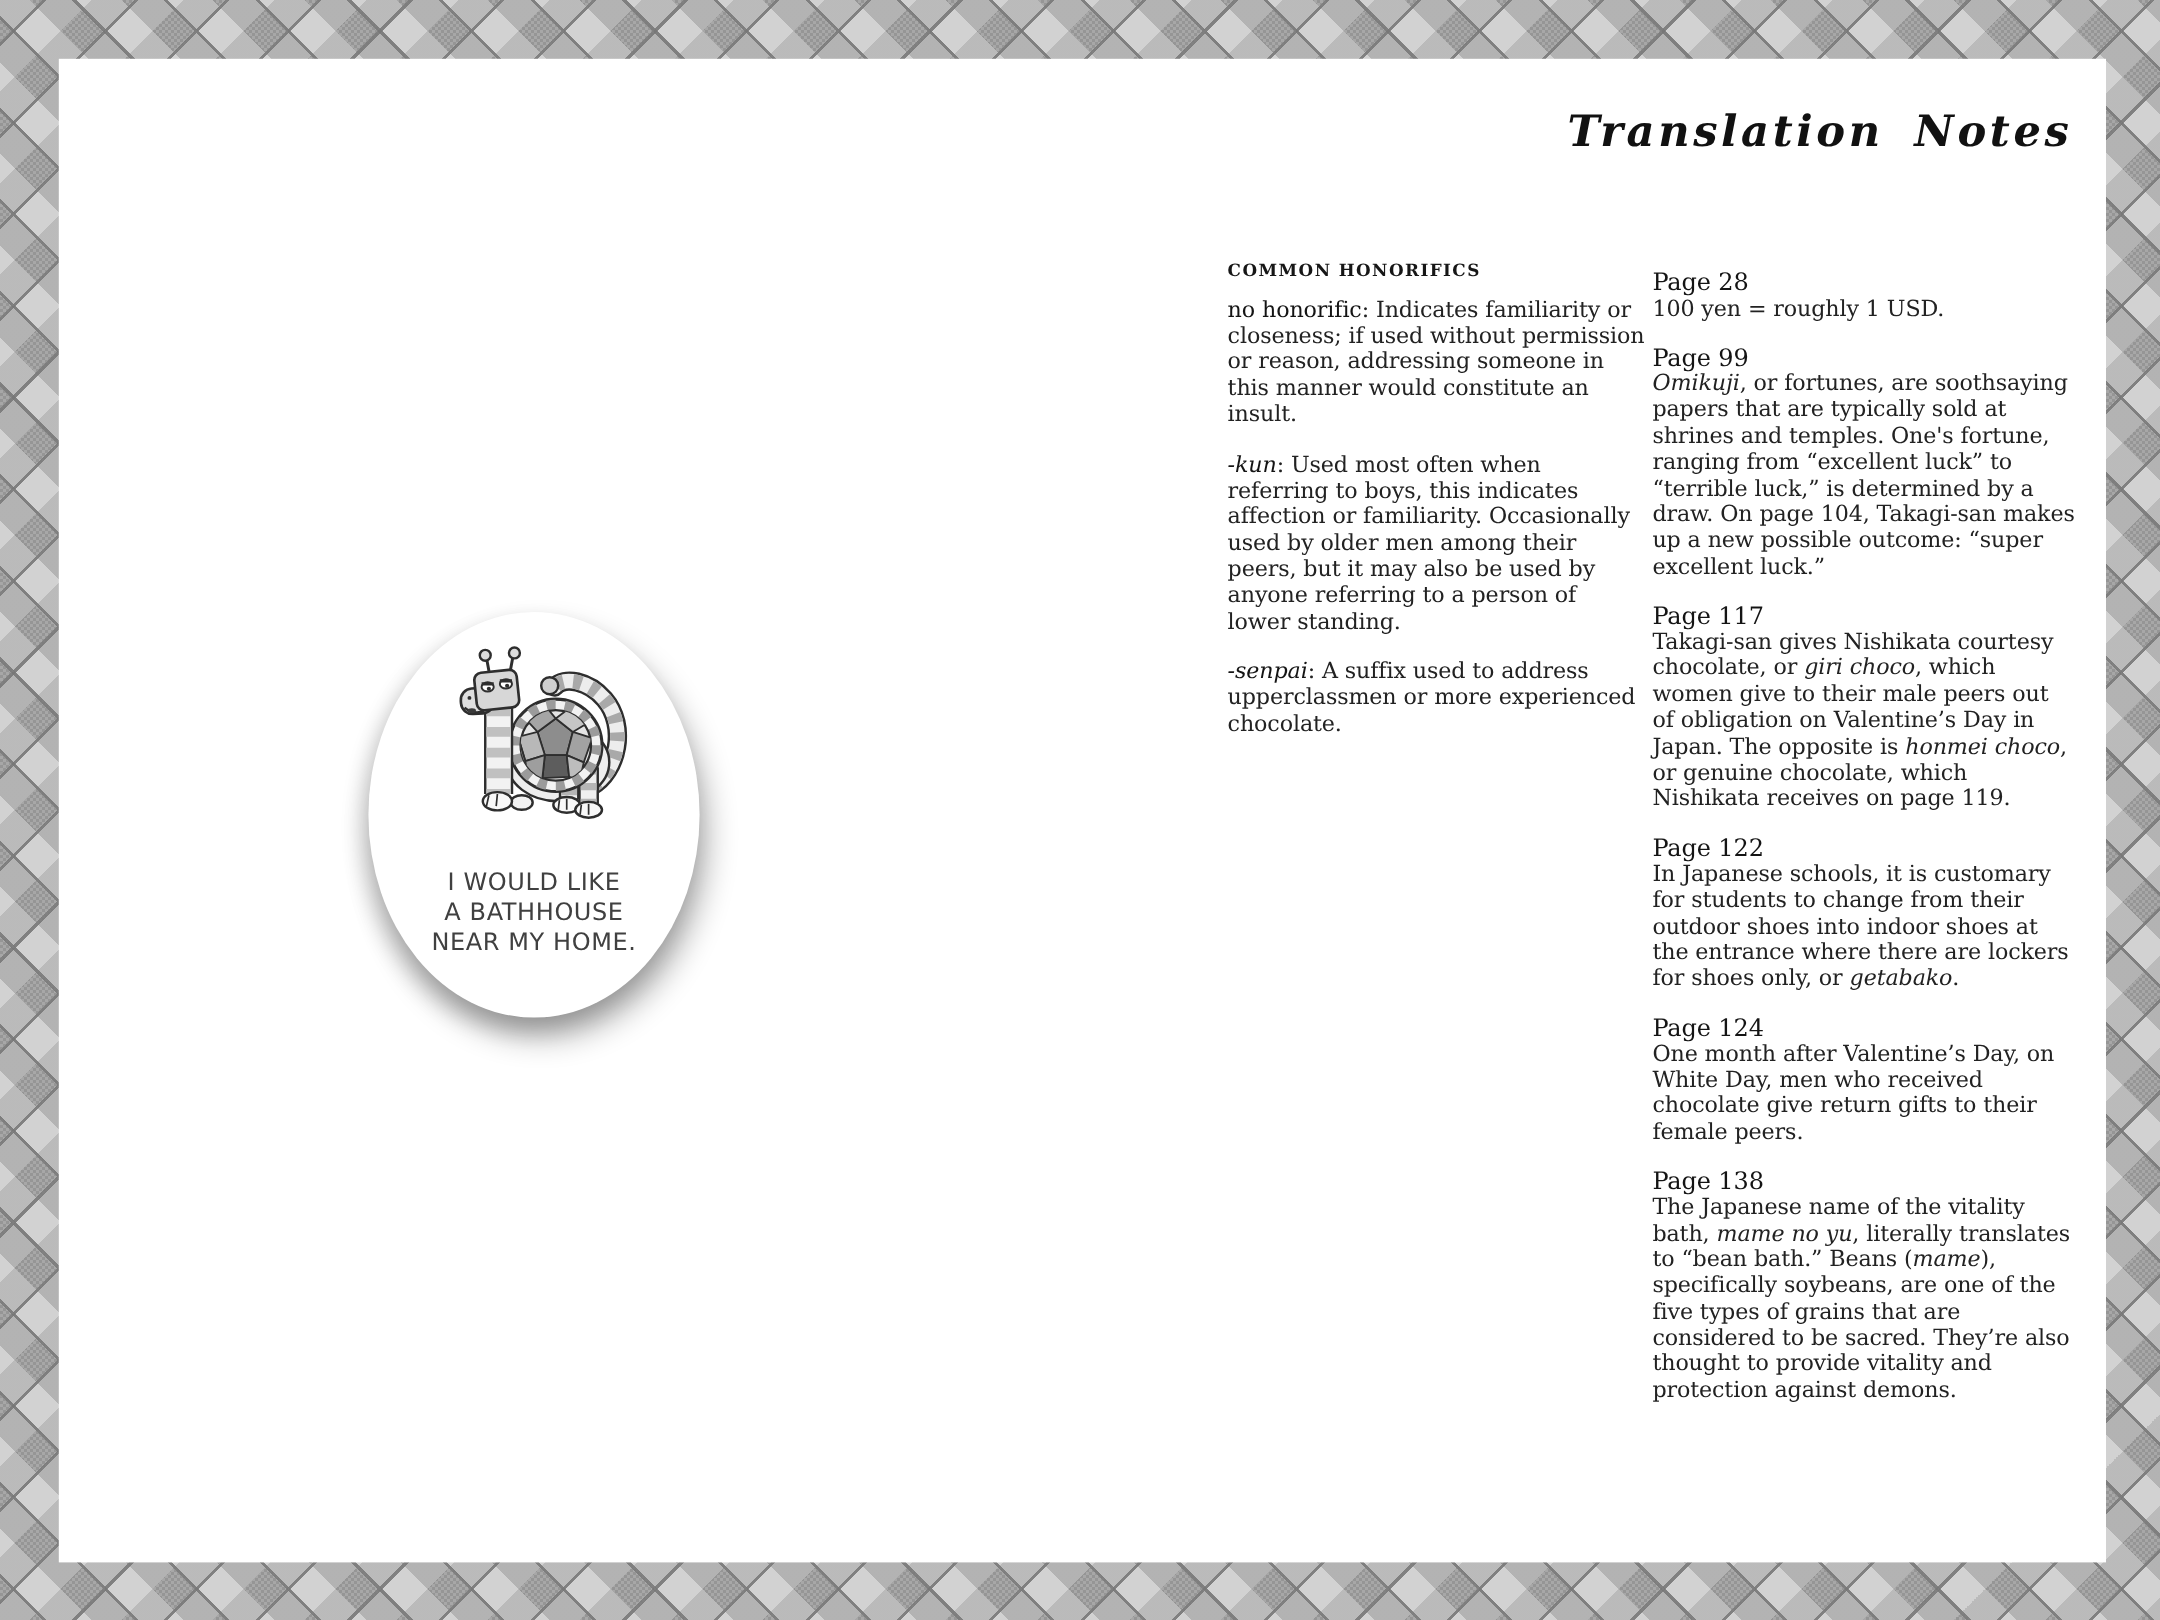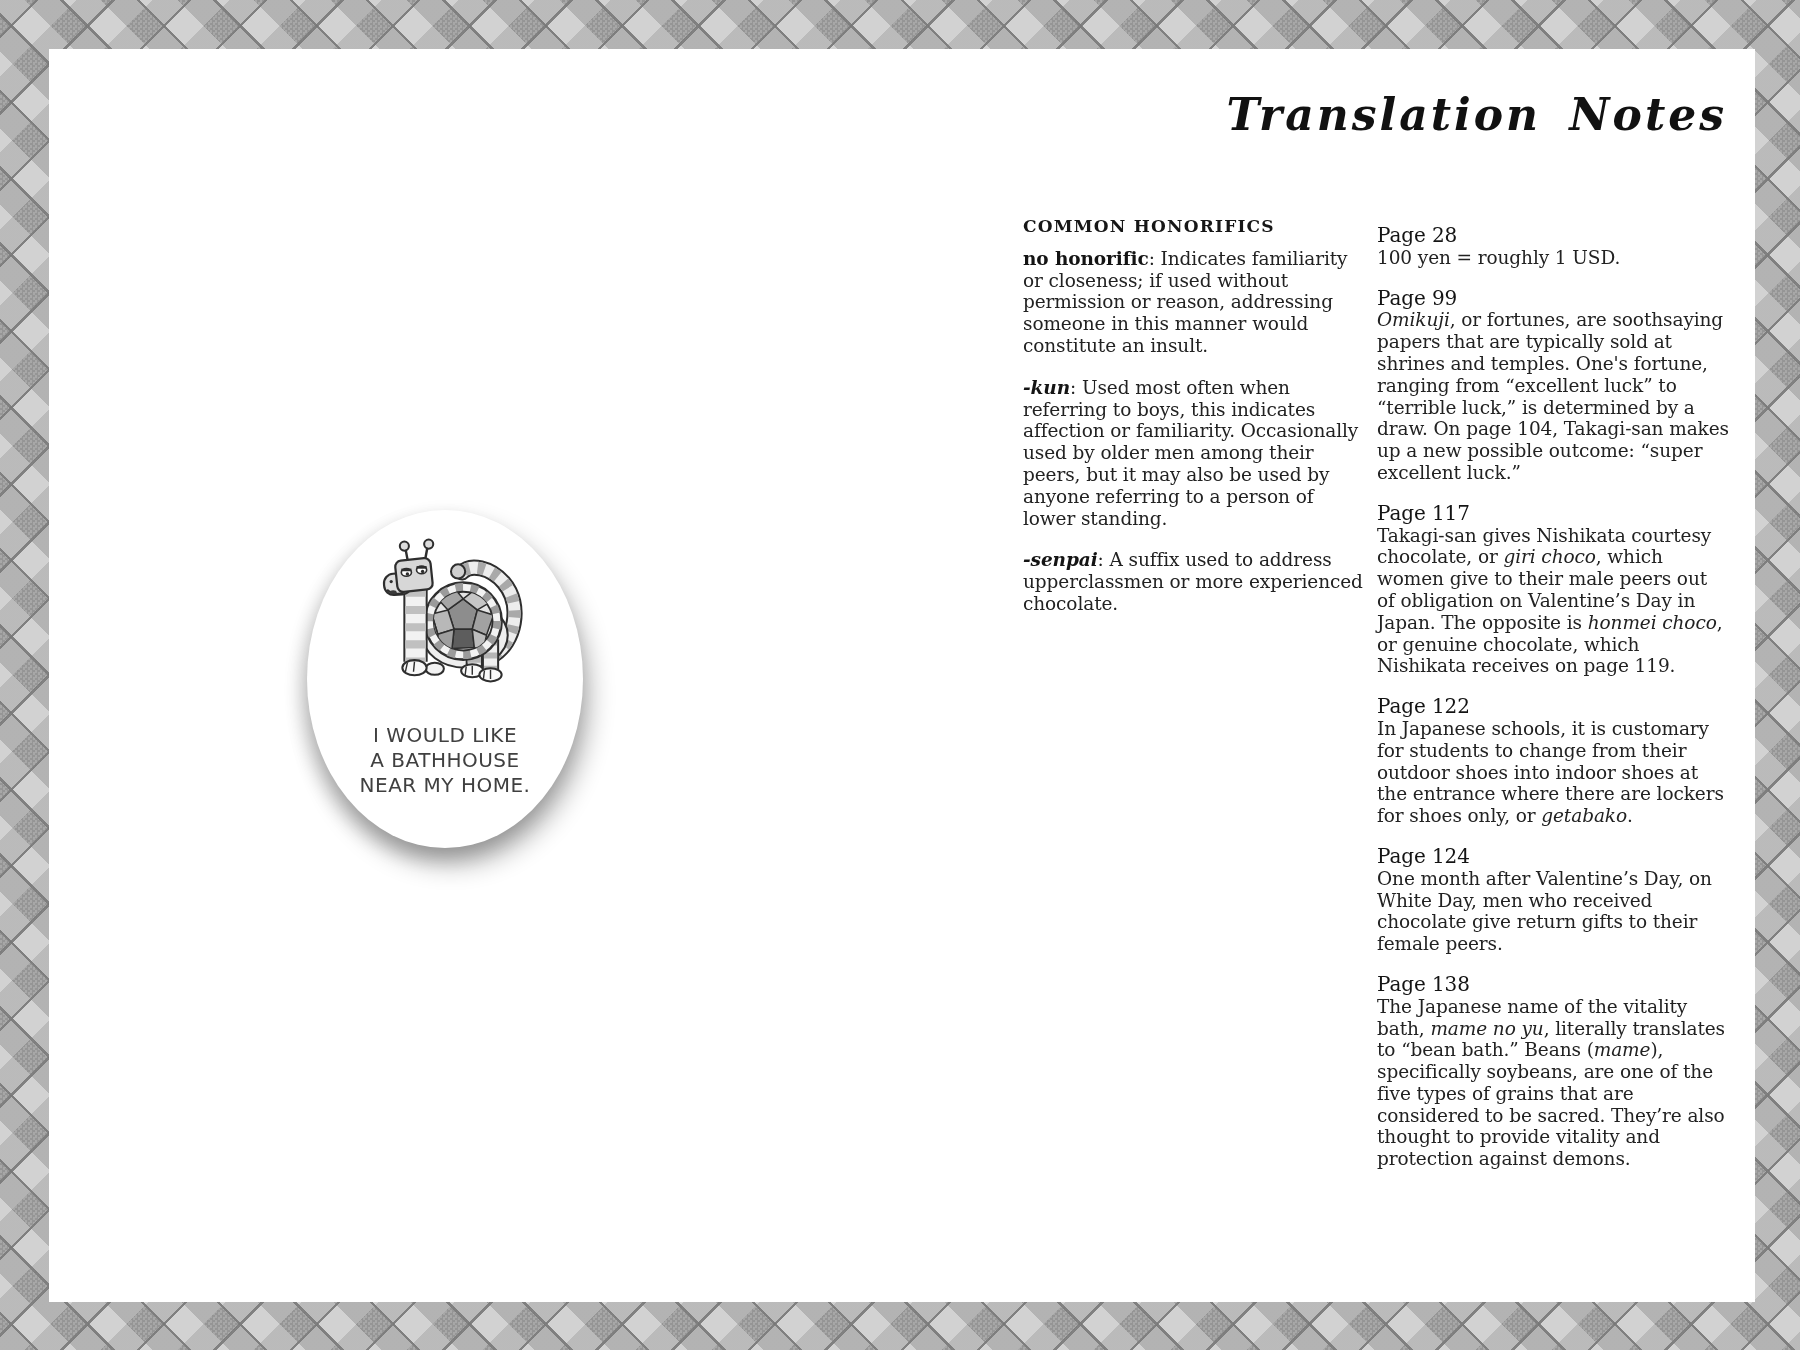--- a/index.html
+++ b/index.html
@@ -30,33 +30,33 @@
     -webkit-mask-composite:source-in;
     mask-composite:intersect;
   }
   
   .page{
     position:absolute;left:49px;top:49px;width:1706px;height:1253px;
     background:#ffffff;color:#1f1f1f;
   }
   .page-title{
     position:absolute;top:40px;right:28px;
-    font-size:44px;font-weight:bold;font-style:italic;
+    font-size:36px;font-weight:bold;font-style:italic;
     letter-spacing:3px;word-spacing:10px;color:#111;
     white-space:nowrap;
   }
   
   .col{position:absolute;font-size:18.5px;line-height:21.8px;letter-spacing:-0.1px;color:#222;}
   .col-honorifics{left:974px;top:167px;width:348px;}
   .col-notes{left:1328px;top:176px;width:352px;}
   .hon-heading{
-    font-size:17px;font-weight:bold;letter-spacing:1.2px;margin:0 0 10px 0;color:#161616;
+    font-size:14px;font-weight:bold;letter-spacing:1.2px;margin:0 0 10px 0;color:#161616;
   }
   .entry{margin:0 0 20px 0;}
-  .entry b.term{font-weight:bold;color:#141414;}
+  .entry b.term{font-weight:normal;color:#141414;}
   .entry b.term.it{font-style:italic;}
   .note{margin:0 0 19px 0;}
   .note h3{font-size:20px;font-weight:normal;margin:0;line-height:21.8px;color:#141414;}
   .note p{margin:0;}
   .note p i, .entry i{font-style:italic;}
   
   .sticker{
     position:absolute;left:258px;top:461px;width:276px;height:338px;
     background:#ffffff;border-radius:50%;
     box-shadow:6px 16px 26px rgba(0,0,0,.32), -6px 10px 18px rgba(0,0,0,.16);

